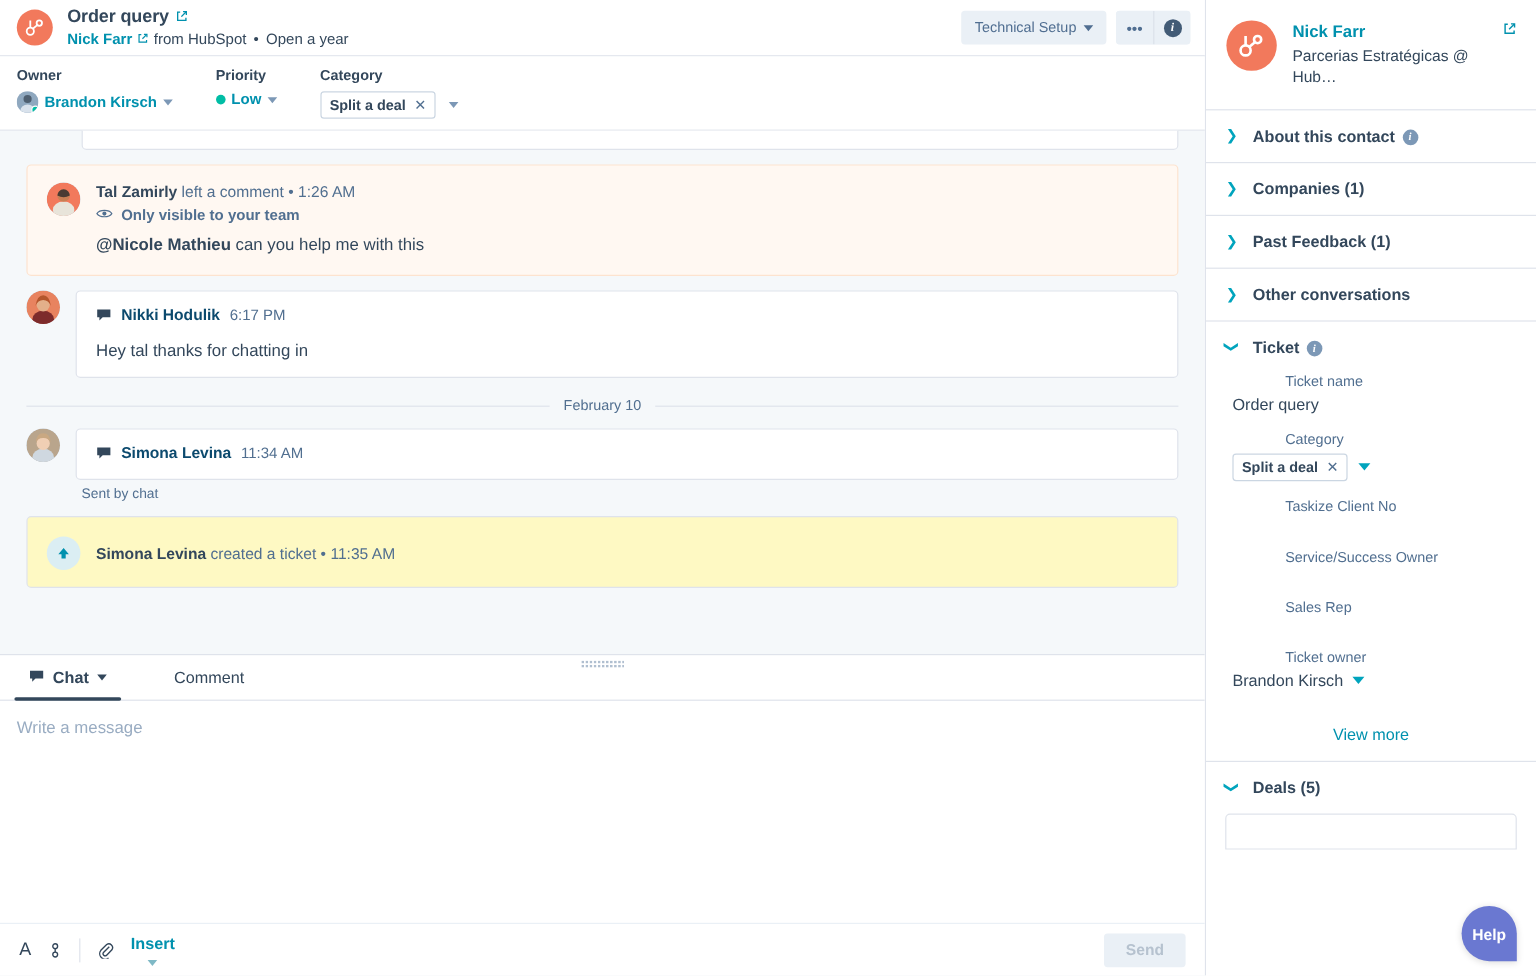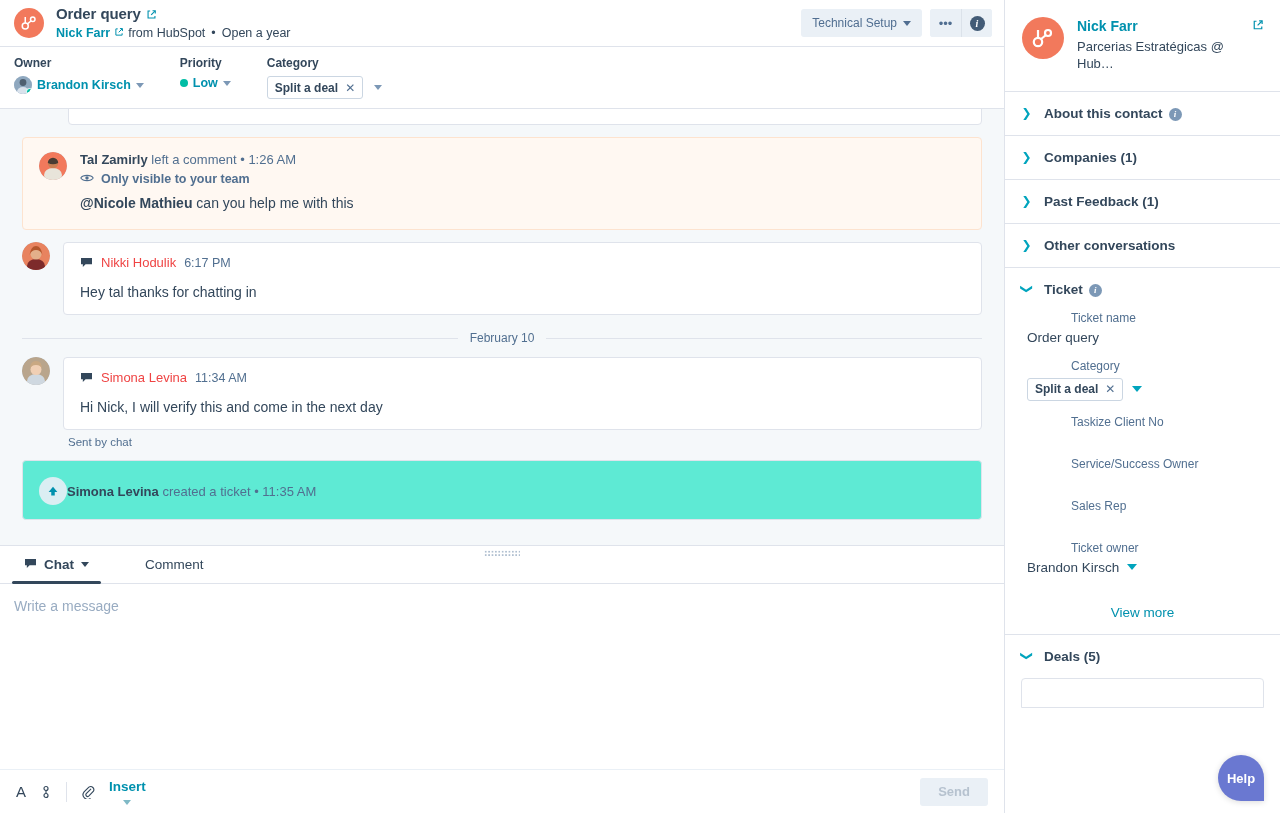--- a/index.html
+++ b/index.html
@@ -65,26 +65,26 @@
   .cmt-body b { font-weight: bold; }
 
   .date-sep { display: flex; align-items: center; gap: 12px; margin: 16px 0 4px 0; }
   .date-sep .ln { flex: 1; height: 1px; background: #dfe3eb; }
   .date-sep .tx { font-size: 12px; color: #516f90; }
 
   .msg-row { display: flex; gap: 13px; margin-top: 12px; align-items: flex-start; }
   .msg-card { flex: 1; background: #fff; border: 1px solid #dfe3eb; border-radius: 4px; padding: 12px 16px 14px 16px; }
   .msg-head { display: flex; align-items: center; gap: 8px; }
   .chan-ic { color: #33475b; font-size: 11px; display: flex; }
-  .msg-name { font-size: 13px; font-weight: normal; color: #ef4444; }
+  .msg-name { font-size: 13px; font-weight: bold; color: #0c4a6e; }
   .msg-time { font-size: 12.5px; color: #516f90; }
   .msg-body { margin-top: 14px; font-size: 14px; color: #33475b; }
   .sent-by { margin-left: 46px; margin-top: 6px; font-size: 11.5px; color: #516f90; }
 
-  .evt-card { margin-top: 12px; background: #5eead4; border: 1px solid #dfe3eb; border-radius: 4px; padding: 16px 16px 14px 16px; display: flex; gap: 0; align-items: center; }
+  .evt-card { margin-top: 12px; background: #fef9c3; border: 1px solid #dfe3eb; border-radius: 4px; padding: 16px 16px 14px 16px; display: flex; gap: 13px; align-items: center; }
   .evt-av { width: 28px; height: 28px; border-radius: 50%; background: #dbeef3; display: flex; align-items: center; justify-content: center; color: #0091ae; font-size: 13px; }
   .evt-txt { font-size: 13px; color: #516f90; }
   .evt-txt b { color: #33475b; font-weight: bold; }
 
   
   .composer { position: absolute; left: 0; right: 0; bottom: 0; height: 268px; background: #fff; border-top: 1px solid #dfe3eb; display: flex; flex-direction: column; }
   .drag-handle { position: absolute; top: 4px; left: 50%; transform: translateX(-50%); width: 36px; height: 7px; cursor: row-resize;
     background-image: radial-gradient(circle, #b0bfd0 1px, transparent 1.1px); background-size: 3.4px 3.4px; }
   .comp-tabs { height: 38px; display: flex; align-items: flex-end; padding: 0 0 0 12px; gap: 32px; border-bottom: 1px solid #dfe3eb; position: relative; }
   .ctab { font-size: 13.5px; color: #33475b; height: 38px; display: flex; align-items: center; gap: 7px; padding: 0 12px; cursor: pointer; position: relative; }
@@ -300,21 +300,20 @@
           <div class="msg-card">
             <div class="msg-head">
               <span class="chan-ic">
                 <svg width="13" height="11" viewBox="0 0 14 12" fill="#33475b">
                     <path d="M1 1 H13 V8 H6 L3 11 V8 H1 Z"></path>
                   </svg>
               </span>
               <span class="msg-name">Simona Levina</span>
               <span class="msg-time">11:34 AM</span>
             </div>
-            <div class="msg-body">Hi Nick, I will verify this and come in the next day</div>
           </div>
         </div>
       </div>
       <div class="sent-by">Sent by chat</div>
 
       <div class="evt-card">
         <span class="evt-av">
           <svg width="14" height="14" viewBox="0 0 16 16" fill="#0091ae">
               <path d="M8 3 L13 9 H10 V13 H6 V9 H3 Z"></path>
             </svg>

